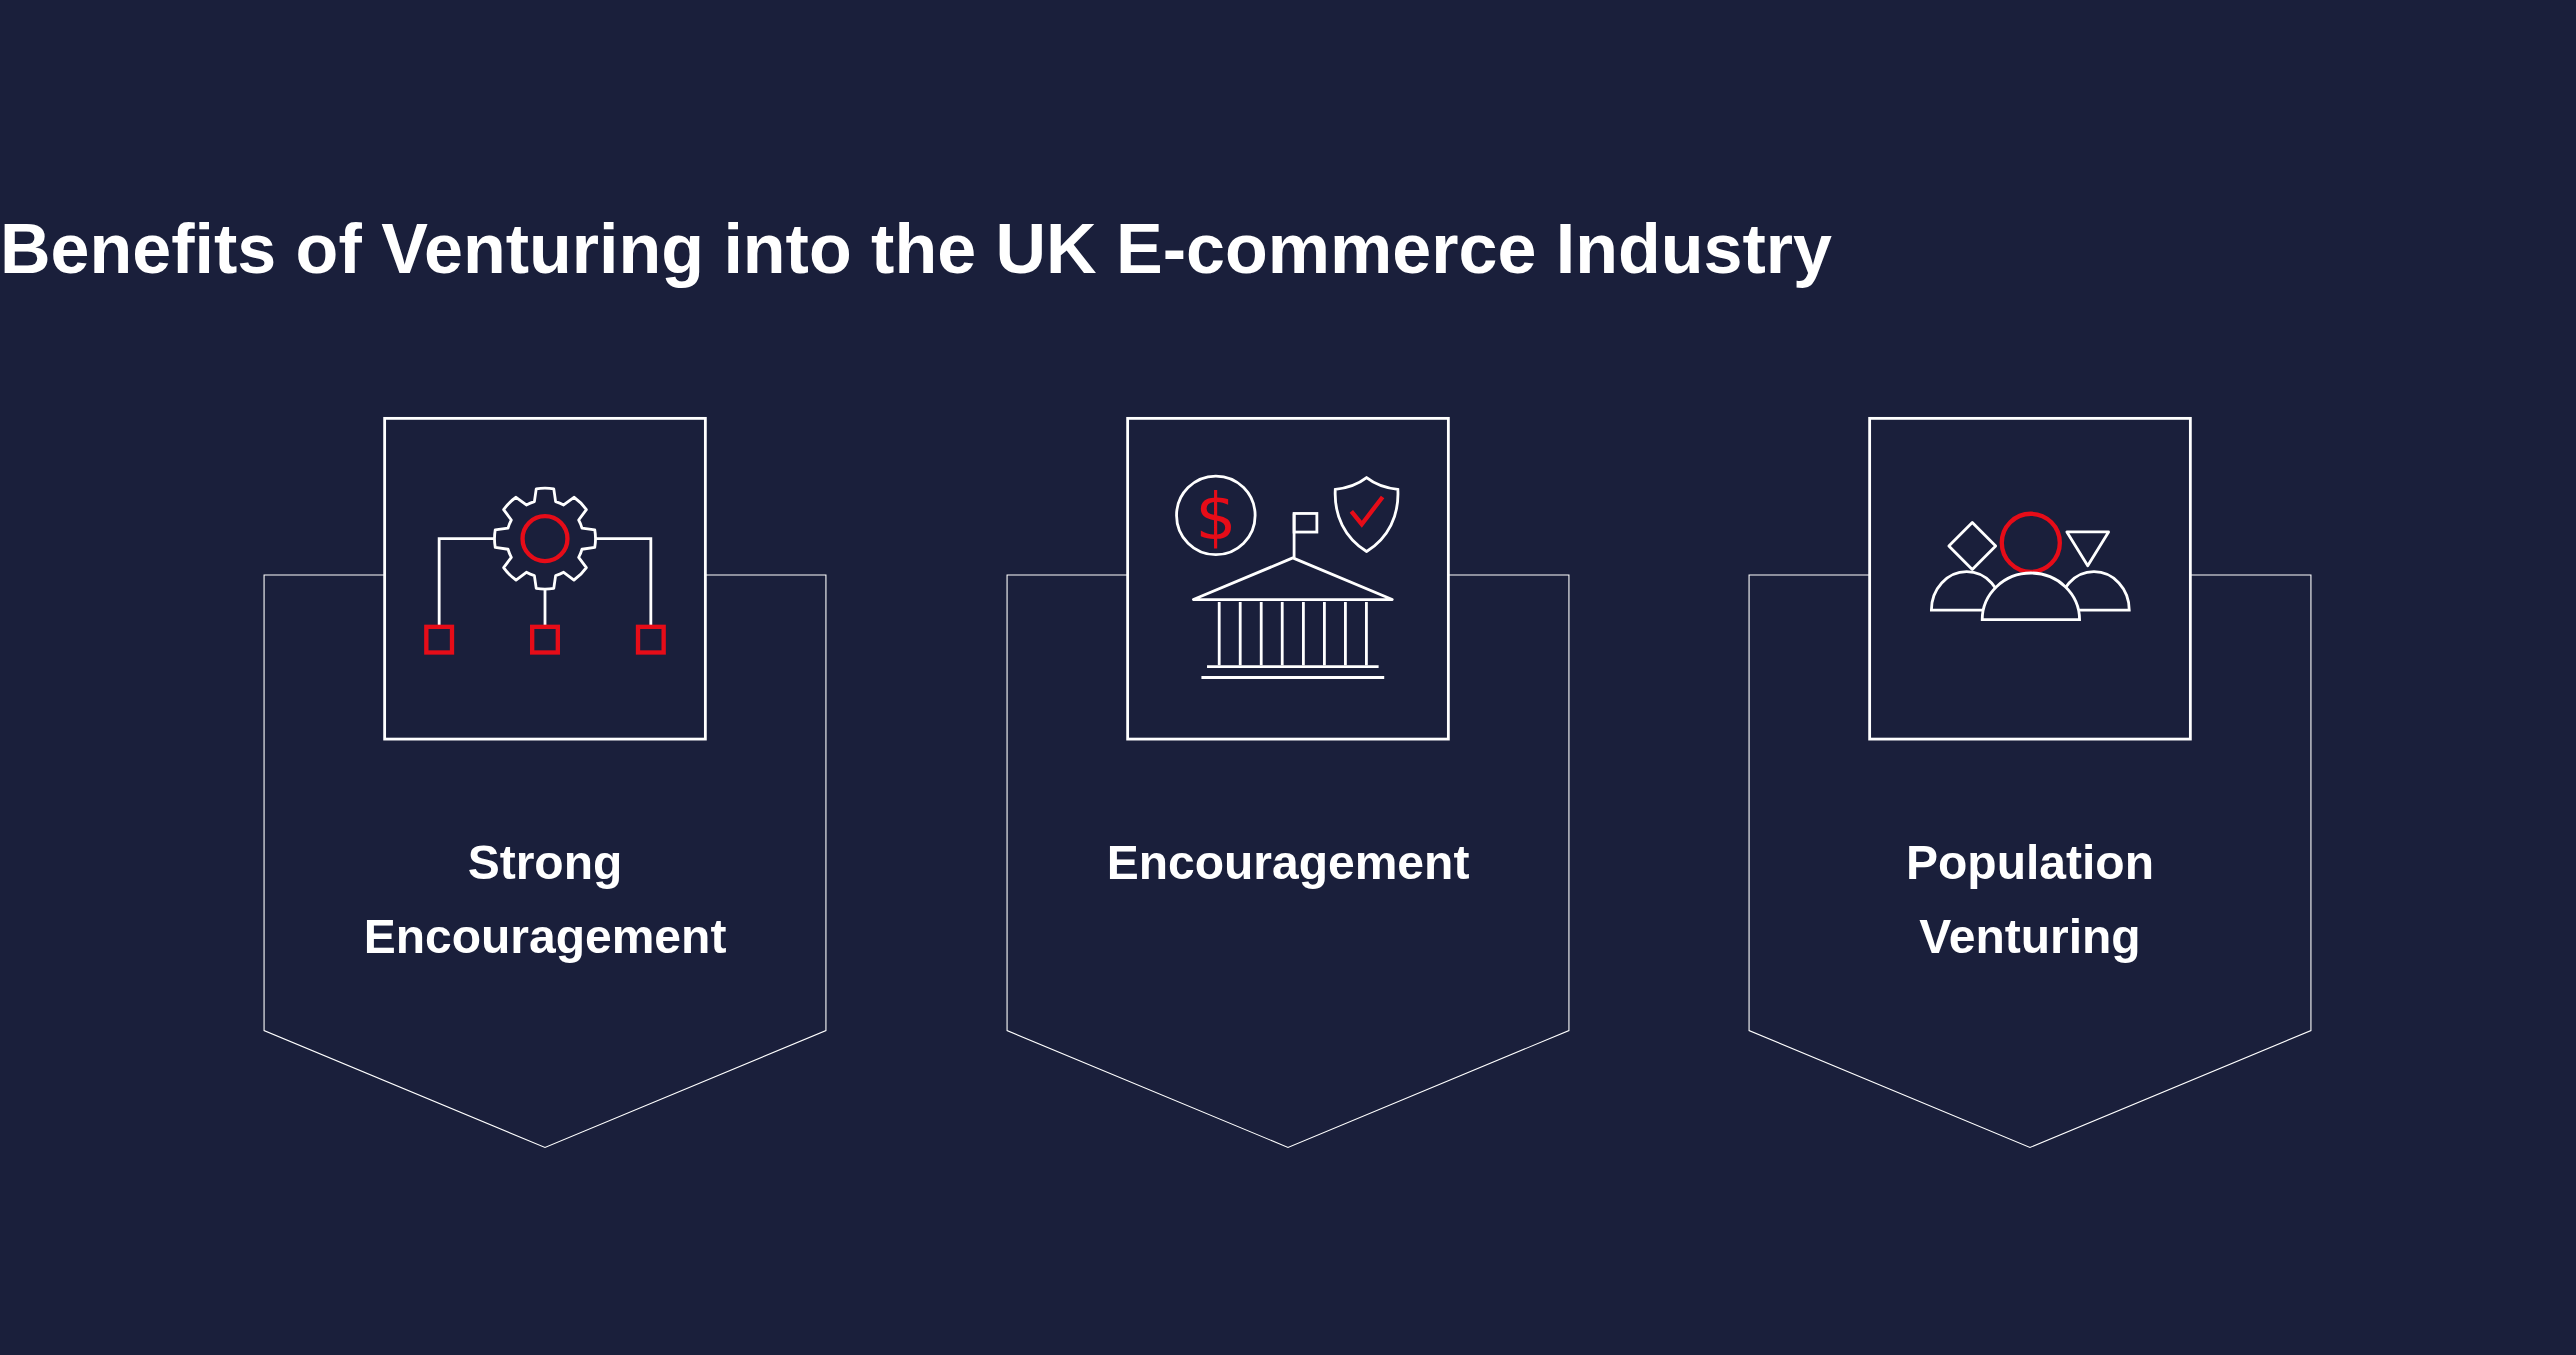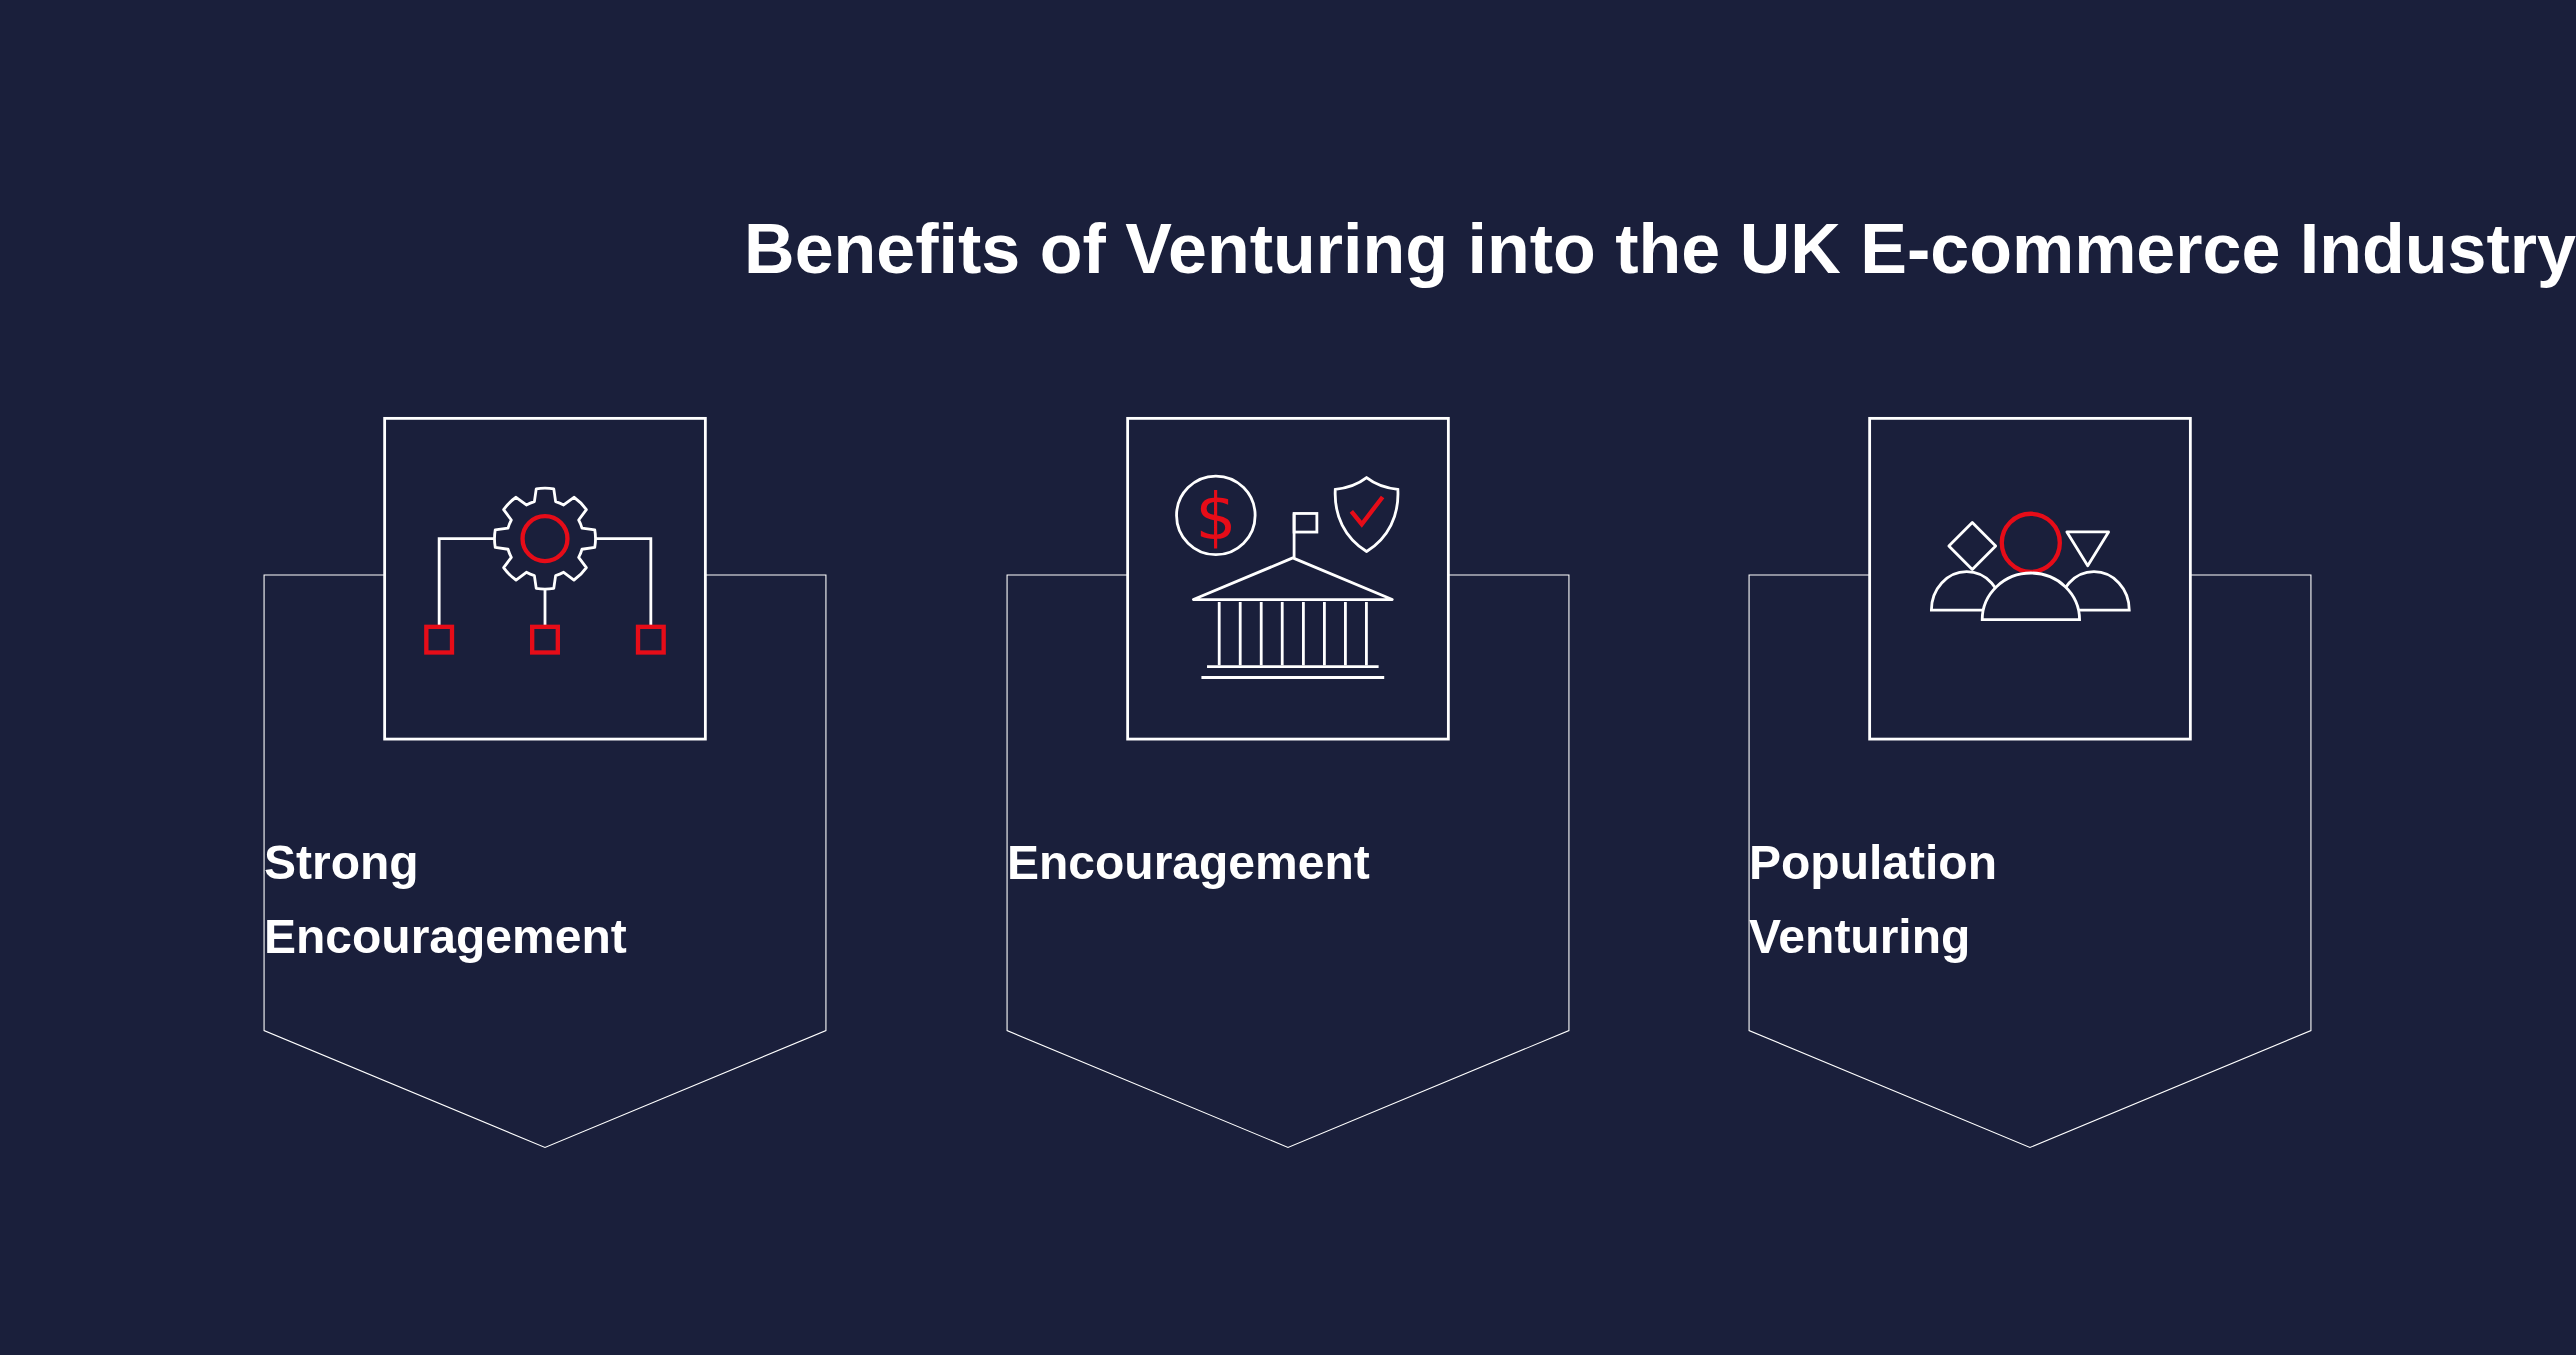--- a/index.html
+++ b/index.html
@@ -12,36 +12,37 @@
     width:2576px;height:1355px;
     background:var(--bg);
     position:relative;
     overflow:hidden;
     font-family:"Liberation Sans","DejaVu Sans",sans-serif;
   }
   .title{
     position:absolute;
     left:0;top:206px;width:2576px;height:87px;
     line-height:87px;
-    text-align:right;
+    text-align:left;
     color:var(--ink);
     font-size:70px;
     font-weight:700;
     letter-spacing:0px;
     white-space:nowrap;
   }
   .card{
     position:absolute;
     top:373px;
     width:746px;height:839px;
   }
   .card svg{position:absolute;left:0;top:0;}
   .card-label{
     position:absolute;
     left:92px;top:453px;width:562px;
+    text-align:center;
     color:var(--ink);
     font-size:48px;
     font-weight:600;
   }
   .card-label .line{
     line-height:74px;
     white-space:nowrap;
   }
   .w{stroke:#ffffff;fill:none;stroke-width:1.75;}
   .wfill{stroke:#ffffff;fill:var(--bg);stroke-width:1.75;}

